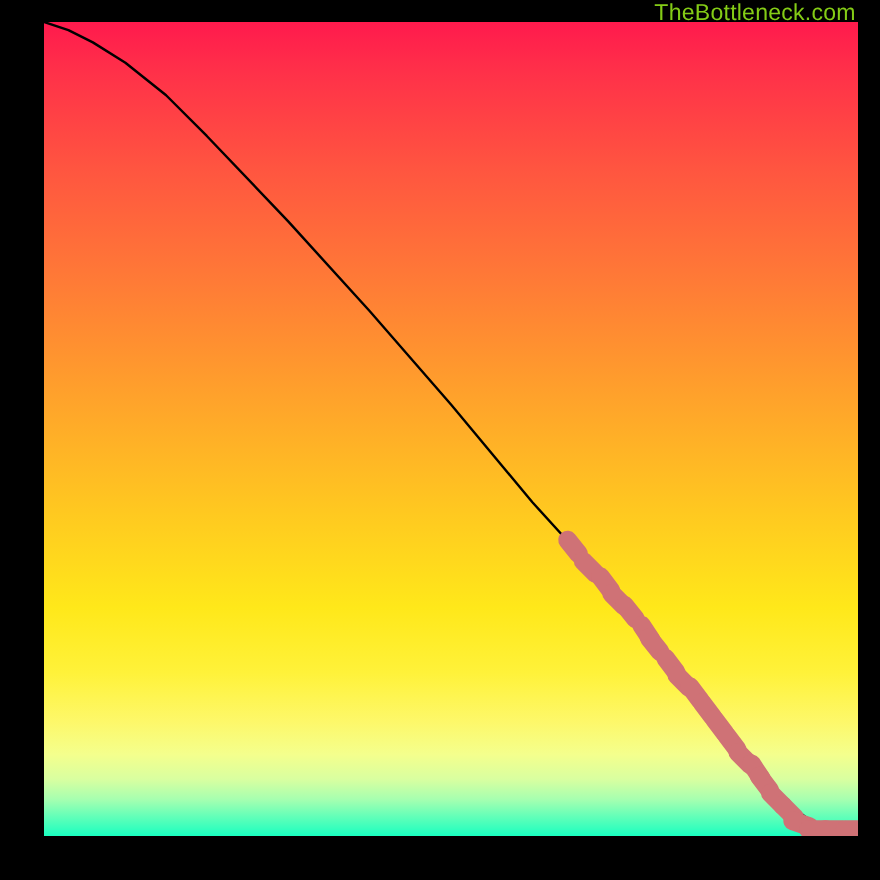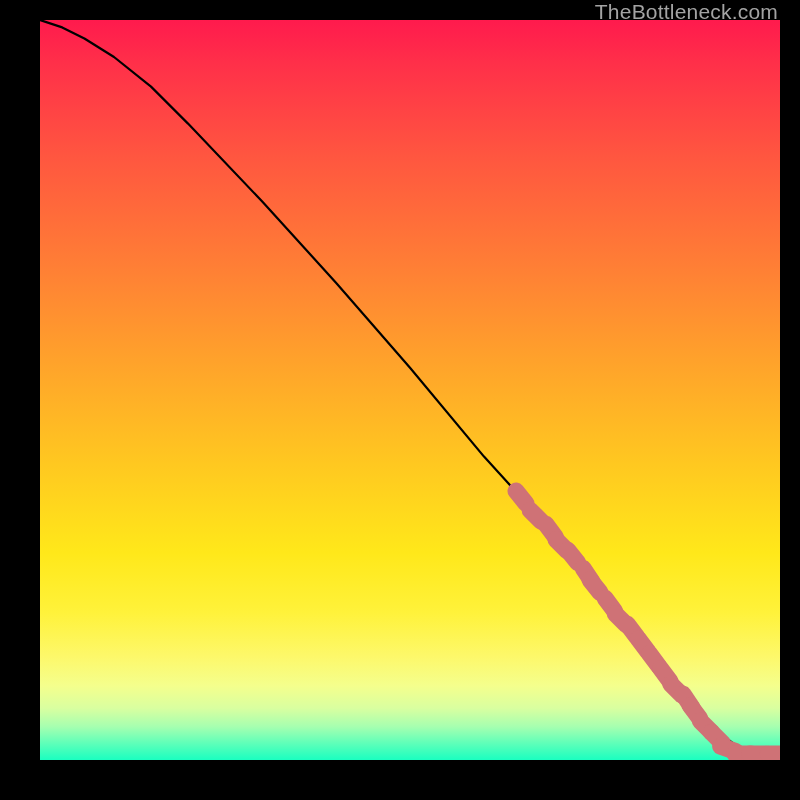--- a/index.html
+++ b/index.html
@@ -47,21 +47,21 @@
     position: absolute;
     left: 0;
     top: 0;
     width: 740px;
     height: 740px;
   }
   .watermark {
     position: absolute;
     top: 0px;
     right: 22px;
-    color: #a3a3a3;
+    color: #84cc16;
     font-size: 21px;
     font-weight: 500;
     letter-spacing: 0.2px;
   }
 </style>
 </head>
 <body>
 
 <div class="watermark">TheBottleneck.com</div>
 

